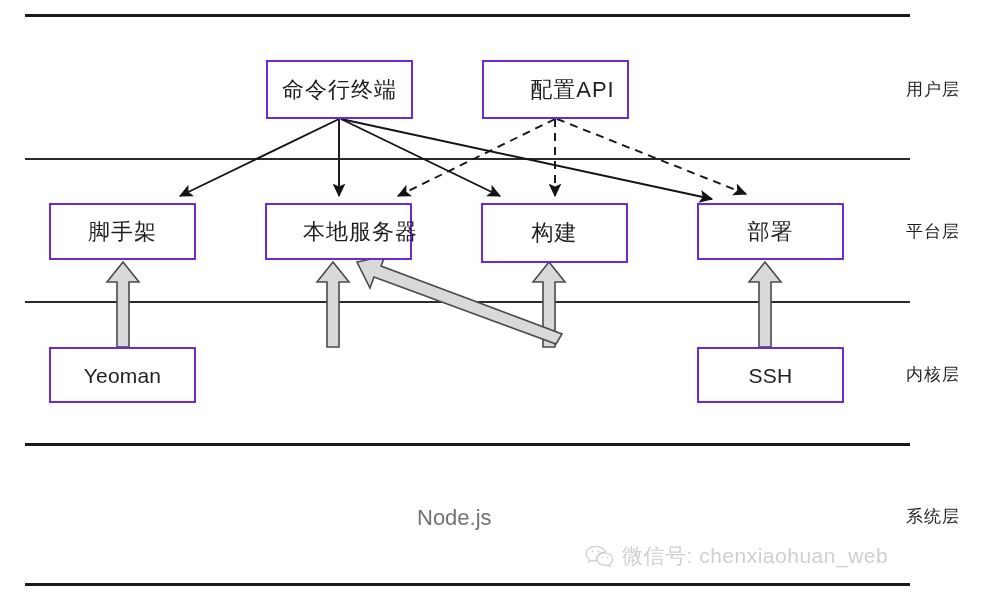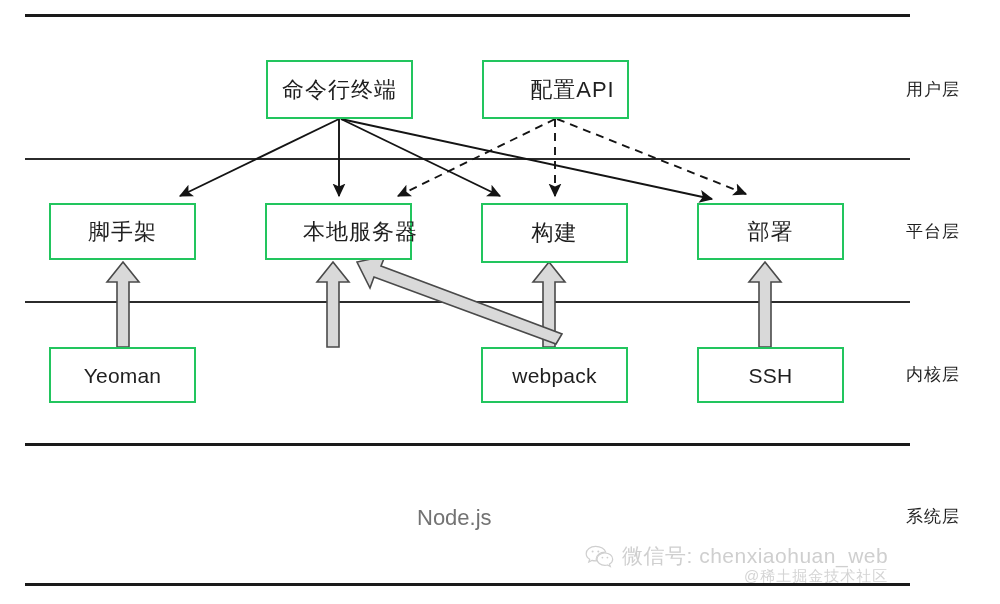--- a/index.html
+++ b/index.html
@@ -31,21 +31,21 @@
     position: absolute;
     background: #1a1a1a;
   }
   .rule-thick { height: 3px; }
   .rule-thin  { height: 1.5px; background: #2b2b2b; }
 
   
   .node {
     position: absolute;
     box-sizing: border-box;
-    border: 2px solid #22c55e;
+    border: 2px solid #6d28d9;
     background: #ffffff;
     display: flex;
     align-items: center;
     justify-content: center;
     color: #1f1f1f;
     z-index: 3;
   }
   .node-label {
     line-height: 1;
     white-space: nowrap;
@@ -175,23 +175,20 @@
 
   <div class="node node-cn" style="left:697px; top:203px; width:147px; height:57px;">
     <span class="node-label">部署</span>
   </div>
 
   <div class="node node-en" style="left:49px; top:347px; width:147px; height:56px;">
     <span class="node-label">Yeoman</span>
   </div>
 
 
-  <div class="node node-en" style="left:481px; top:347px; width:147px; height:56px;">
-    <span class="node-label">webpack</span>
-  </div>
 
   <div class="node node-en" style="left:697px; top:347px; width:147px; height:56px;">
     <span class="node-label">SSH</span>
   </div>
 
   <div class="system-text" style="left:417px; top:505px;">Node.js</div>
 
   <div class="layer-caption" style="left:906px; top:78px;">用户层</div>
 
   <div class="layer-caption" style="left:906px; top:220px;">平台层</div>
@@ -208,16 +205,15 @@
                  c0 -3.9 3.8 -7.0 8.6 -7.0 c0.3 0 0.6 0 0.9 0 C19.8 3.9 15.7 1.4 10.6 1.4 Z" fill="none" stroke="#cfcfcf" stroke-width="1.2"></path>
         <circle cx="7.6" cy="6.6" r="1.0" fill="#cfcfcf"></circle>
         <circle cx="13.3" cy="6.6" r="1.0" fill="#cfcfcf"></circle>
         <path d="M19.9 8.0 c-4.4 0 -7.9 2.8 -7.9 6.2 c0 3.4 3.5 6.2 7.9 6.2 c0.9 0 1.8 -0.1 2.6 -0.4
                  l2.8 1.5 l-0.8 -2.4 c1.9 -1.1 3.2 -2.9 3.2 -4.9 C27.7 10.8 24.2 8.0 19.9 8.0 Z" fill="none" stroke="#cfcfcf" stroke-width="1.2"></path>
         <circle cx="17.4" cy="12.6" r="0.9" fill="#cfcfcf"></circle>
         <circle cx="22.4" cy="12.6" r="0.9" fill="#cfcfcf"></circle>
       </svg>
       <span>微信号: chenxiaohuan_web</span>
     </div>
-    <div class="wm-sub">@稀土掘金技术社区</div>
   </div>
 
 </div>
 
 </body></html>

